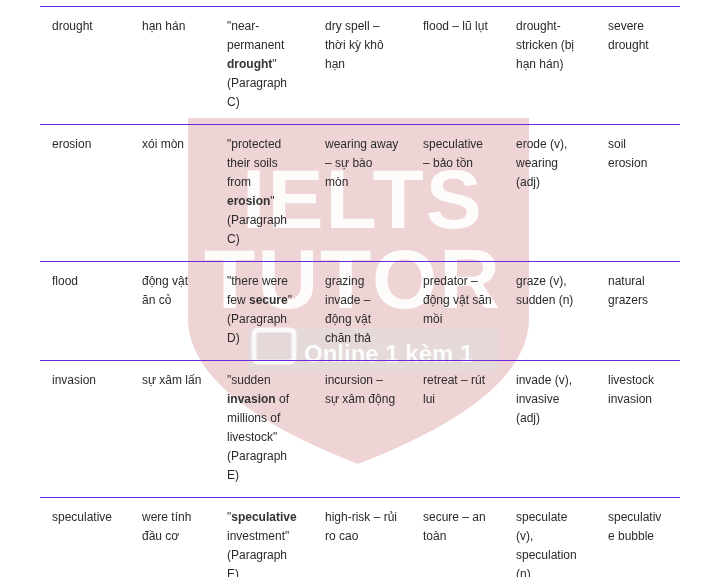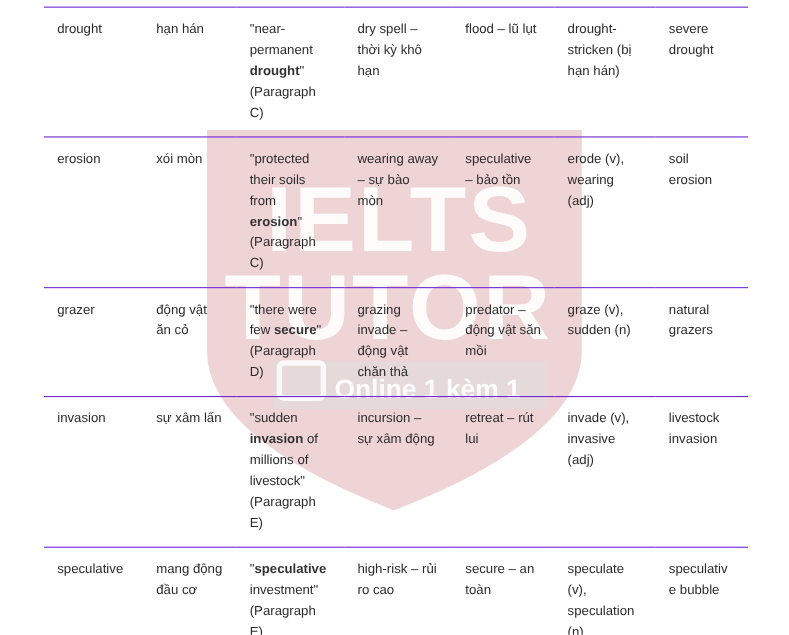--- a/index.html
+++ b/index.html
@@ -97,42 +97,42 @@
     <td><span>erosion</span></td>
     <td><span>xói mòn</span></td>
     <td class="quote"><span>"protected their soils from </span><b>erosion</b><span>"</span> <span>(Paragraph C)</span></td>
     <td><span>wearing away – sự bào mòn</span></td>
     <td><span>speculative – bảo tồn</span></td>
     <td><span>erode (v), wearing (adj)</span></td>
     <td><span>soil erosion</span></td>
   </tr>
 
   <tr>
-    <td><span>grazer</span></td>
+    <td><span>flood</span></td>
     <td><span>động vật ăn cỏ</span></td>
     <td class="quote"><span>"there were few </span><b>secure</b><span>"</span> <span>(Paragraph D)</span></td>
     <td><span>grazing invade – động vật chăn thả</span></td>
     <td><span>predator – động vật săn mồi</span></td>
     <td><span>graze (v), sudden (n)</span></td>
     <td><span>natural grazers</span></td>
   </tr>
 
   <tr>
     <td><span>invasion</span></td>
     <td><span>sự xâm lấn</span></td>
     <td class="quote"><span>"sudden </span><b>invasion</b><span> of millions of livestock"</span> <span>(Paragraph E)</span></td>
     <td><span>incursion – sự xâm động</span></td>
     <td><span>retreat – rút lui</span></td>
     <td><span>invade (v), invasive (adj)</span></td>
     <td><span>livestock invasion</span></td>
   </tr>
 
   <tr>
     <td><span>speculative</span></td>
-    <td><span>mang động đầu cơ</span></td>
+    <td><span>were tính đầu cơ</span></td>
     <td class="quote"><span>"</span><b>speculative</b><span> investment"</span> <span>(Paragraph E)</span></td>
     <td><span>high-risk – rủi ro cao</span></td>
     <td><span>secure – an toàn</span></td>
     <td><span>speculate (v), speculation (n)</span></td>
     <td><span>speculative bubble</span></td>
   </tr>
 </tbody>
   </table>
 </div>
 

